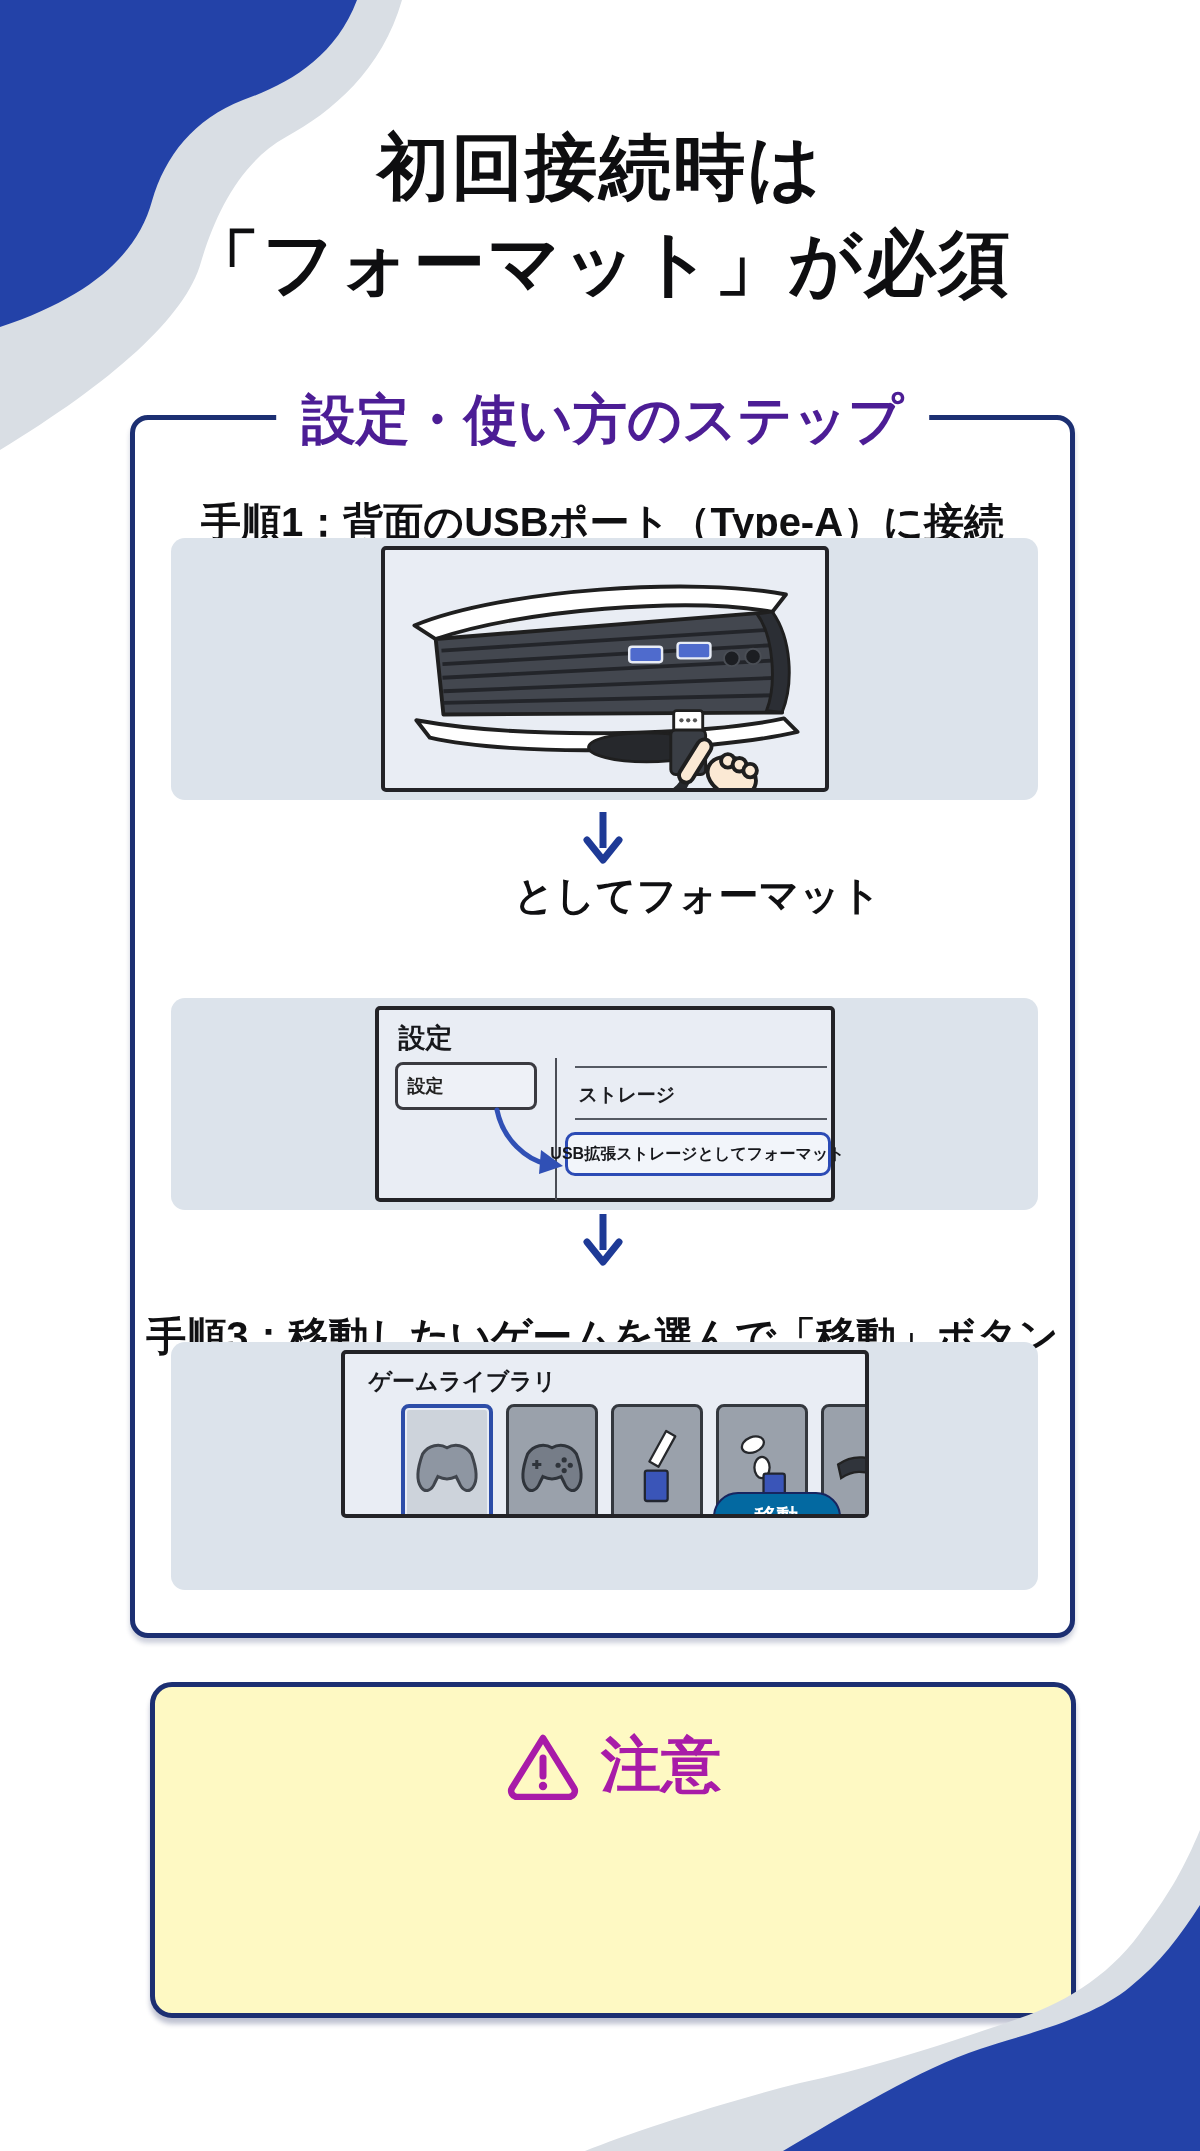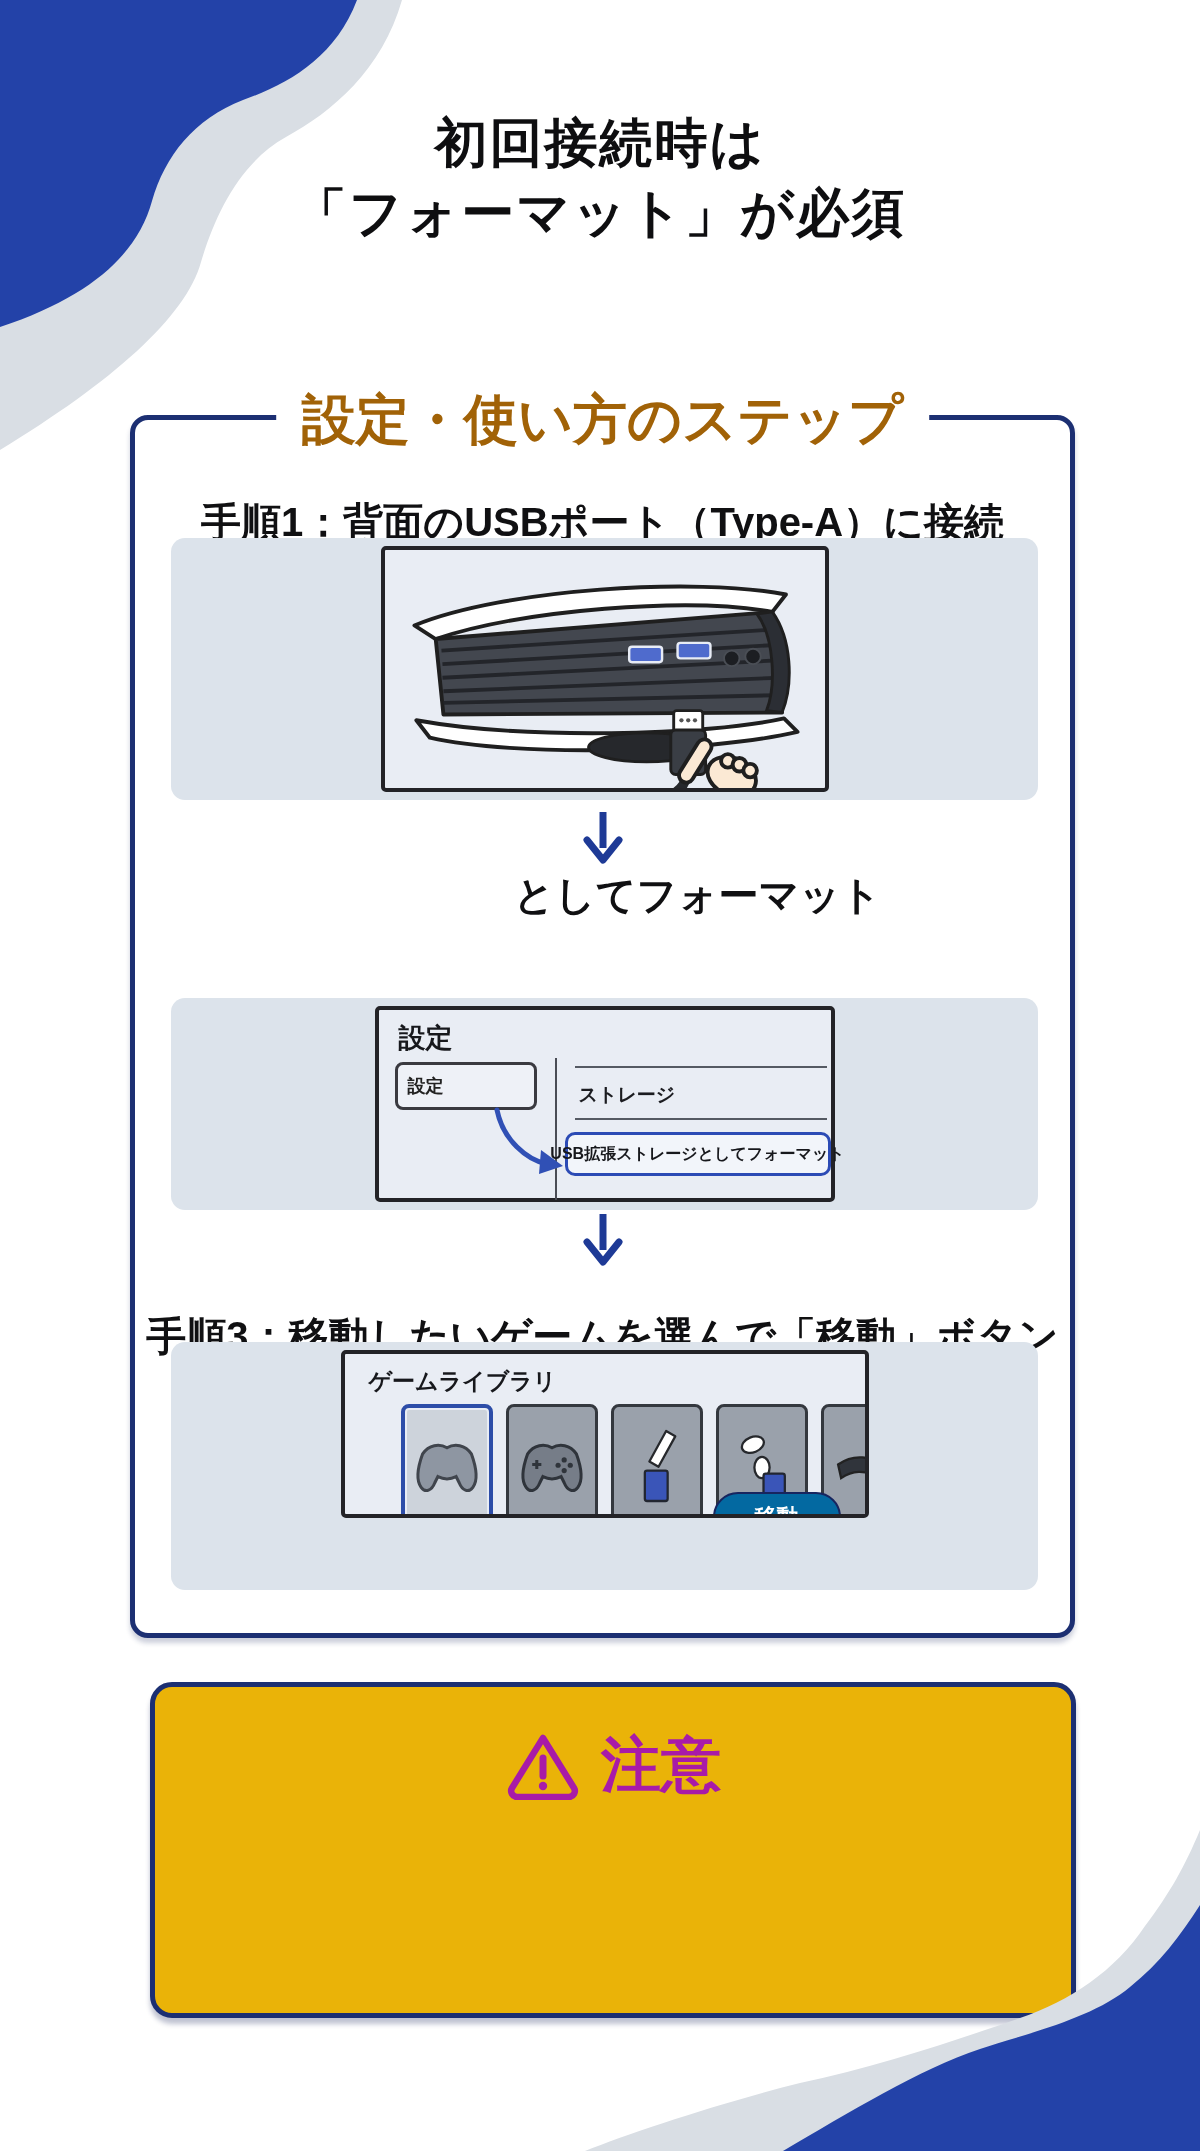--- a/index.html
+++ b/index.html
@@ -7,29 +7,29 @@
           font-family:"Liberation Sans","DejaVu Sans",sans-serif;color:#0d0d0e;}
   svg{display:block;}
 
   
   .wave{position:absolute;pointer-events:none;}
   .wave-tl{top:0;left:0;z-index:5;}
   .wave-br{bottom:0;right:0;z-index:5;}
 
   
   .page-title{position:absolute;top:72px;left:0;width:100%;text-align:center;z-index:2;
-              font-weight:900;font-size:53px;line-height:1.33;letter-spacing:2px;color:#0e0e10;}
+              font-weight:900;font-size:72px;line-height:1.33;letter-spacing:2px;color:#0e0e10;}
 
   
   .steps-box{position:absolute;left:130px;top:415px;width:945px;height:1223px;z-index:2;
              border:5px solid #1c2f72;border-radius:18px;background:#ffffff;box-sizing:border-box;
              box-shadow:0 5px 5px rgba(25,35,90,.22);}
   .steps-legend{position:absolute;top:-36px;left:50%;transform:translateX(-50%);
                 background:#ffffff;padding:0 26px;white-space:nowrap;
-                font-size:54px;font-weight:900;color:#a16207;text-align:right;}
+                font-size:54px;font-weight:900;color:#4c1d95;text-align:right;}
   .step-heading{position:absolute;left:0;width:100%;text-align:center;
                 font-size:40px;font-weight:900;color:#101012;}
   .step2-heading{position:absolute;top:448px;left:50%;transform:translateX(-50%);
                  width:max-content;font-size:40px;font-weight:900;color:#101012;line-height:1.38;}
   .step2-heading .indent{padding-left:190px;}
 
   .panel{position:absolute;left:36px;width:867px;background:#dce3eb;border-radius:14px;}
   .mock{position:relative;margin:8px auto 0 auto;background:#e9edf4;border:4px solid #232327;
         border-radius:5px;box-sizing:border-box;}
 
@@ -53,21 +53,21 @@
   .tile{width:92px;height:124px;border-radius:8px;background:#9aa1ab;border:3px solid #34383e;
         box-sizing:border-box;display:flex;align-items:center;justify-content:center;}
   .tile.selected{background:#cdd3db;border:4px solid #2d4da8;box-shadow:0 0 0 2px #e8ecf4 inset;}
   .move-btn{position:absolute;left:368px;top:138px;width:128px;height:50px;border-radius:26px;
             background:#0369a1;border:2px solid #17255f;color:#ffffff;font-size:22px;font-weight:900;
             display:flex;align-items:center;justify-content:center;box-sizing:border-box;}
   .lib-hand{position:absolute;left:430px;top:160px;}
 
   
   .warning-box{position:absolute;left:150px;top:1682px;width:926px;height:336px;z-index:2;
-               border:5px solid #1c2f72;border-radius:22px;background:#eab308;box-sizing:border-box;
+               border:5px solid #1c2f72;border-radius:22px;background:#fef9c3;box-sizing:border-box;
                box-shadow:0 6px 5px rgba(25,35,90,.28);}
   .warn-head{position:absolute;top:38px;left:0;width:100%;display:flex;align-items:center;
              justify-content:center;gap:20px;}
   .warn-head span{font-size:60px;font-weight:900;color:#a81ba8;}
   .warn-text{position:absolute;top:148px;left:0;width:100%;text-align:center;
              font-size:43px;font-weight:900;line-height:1.55;color:#0d0d0e;}
   .hl{background-image:linear-gradient(transparent 58%, #e9cdea 58%);padding:0 2px;}
 </style>
 </head>
 <body>

